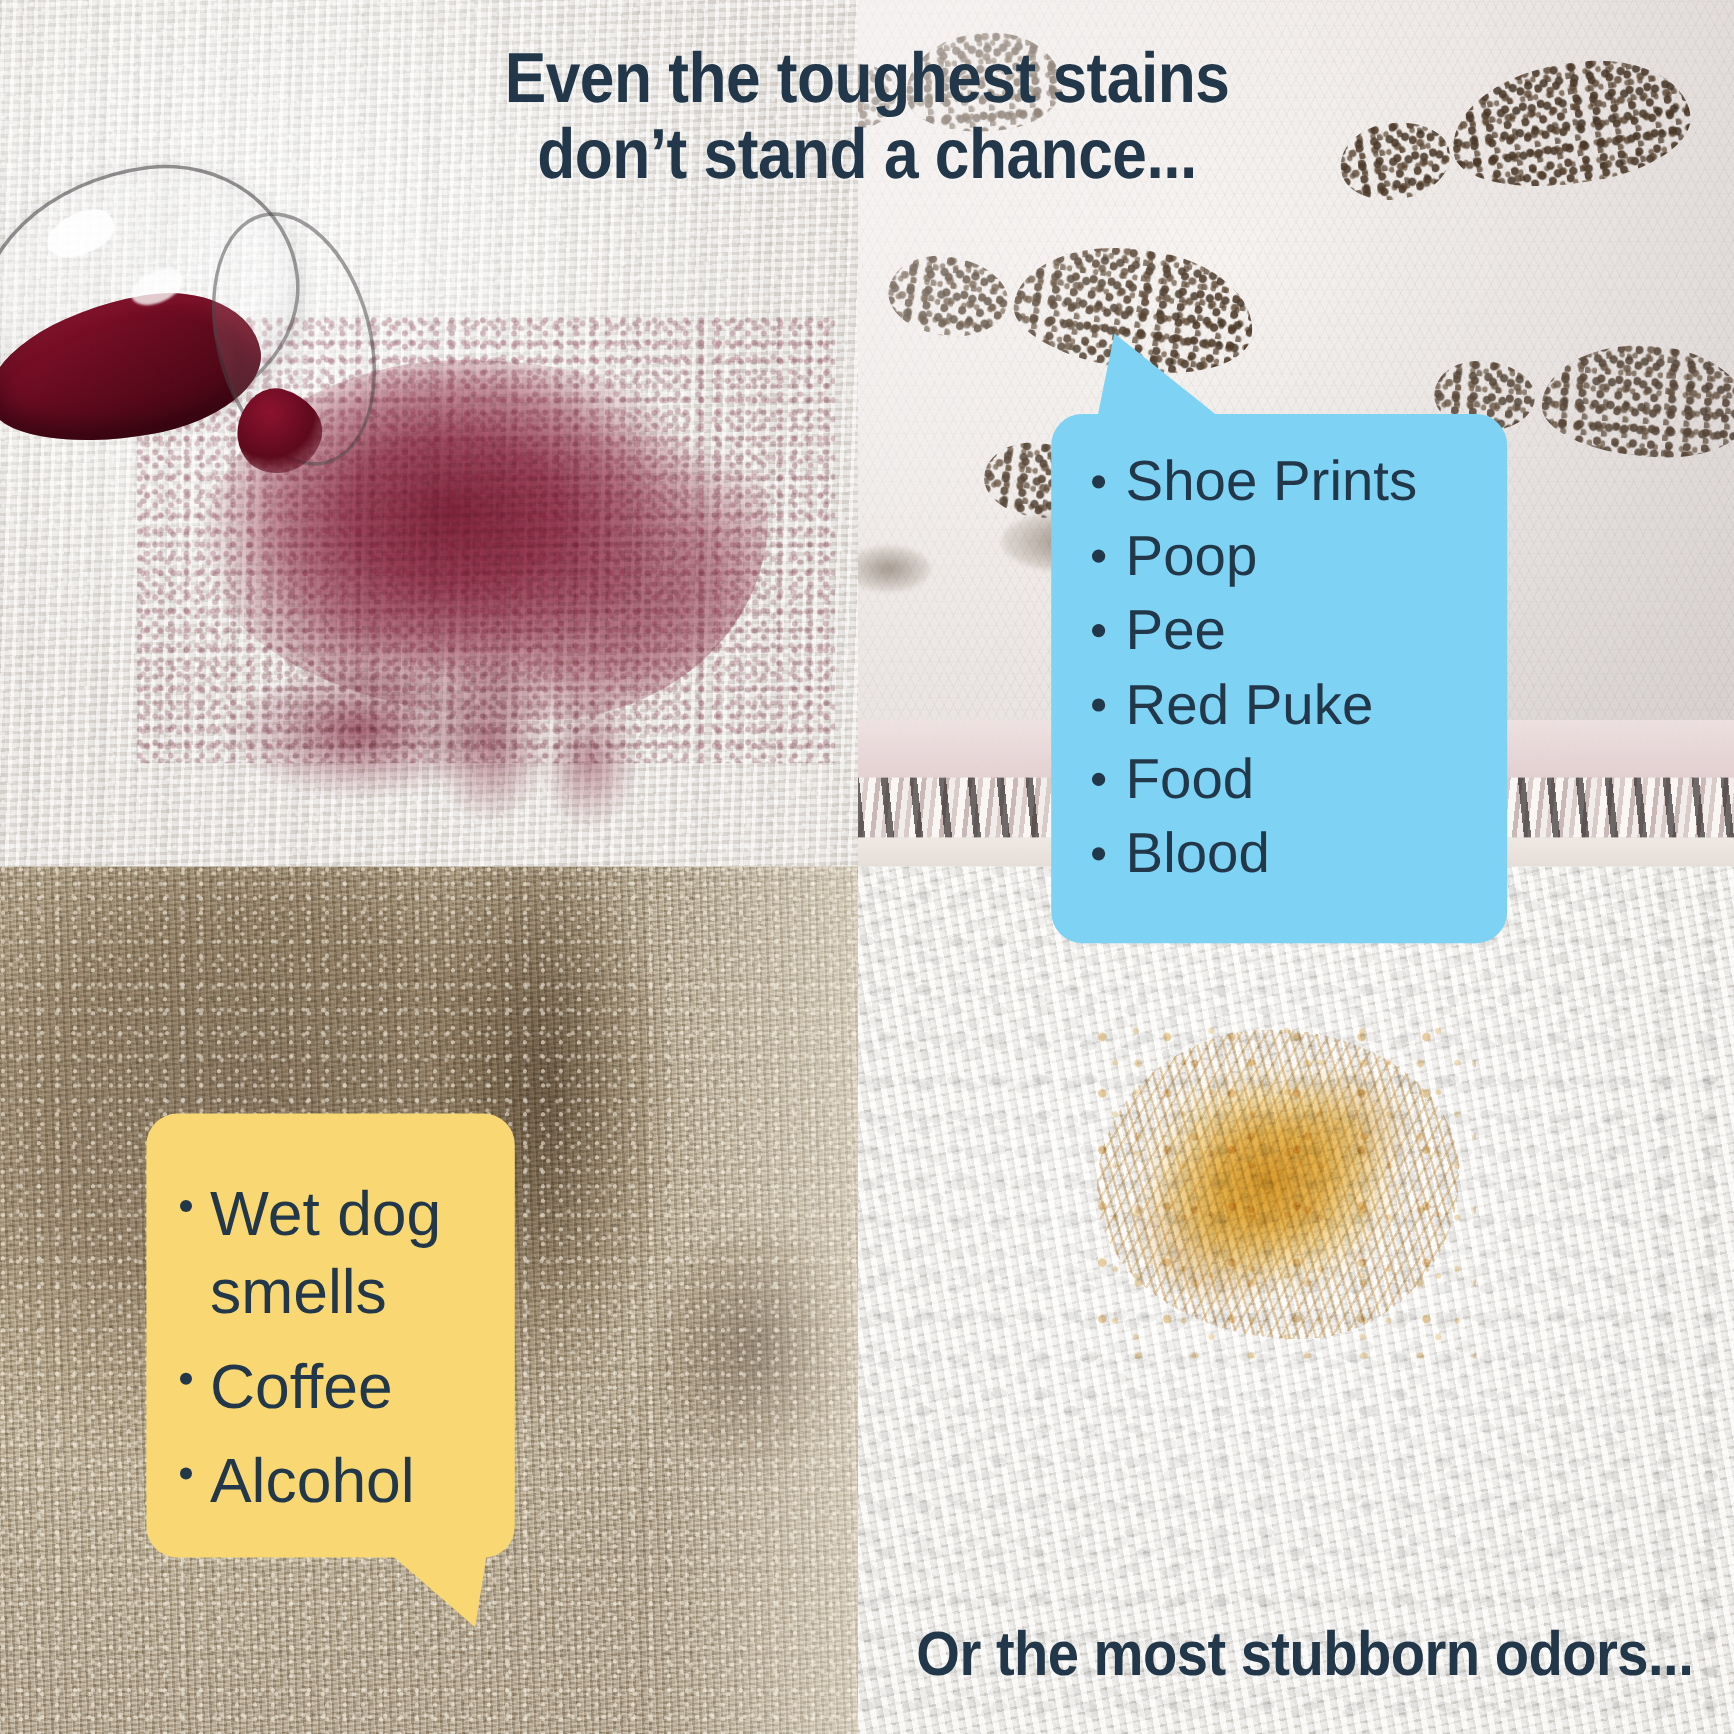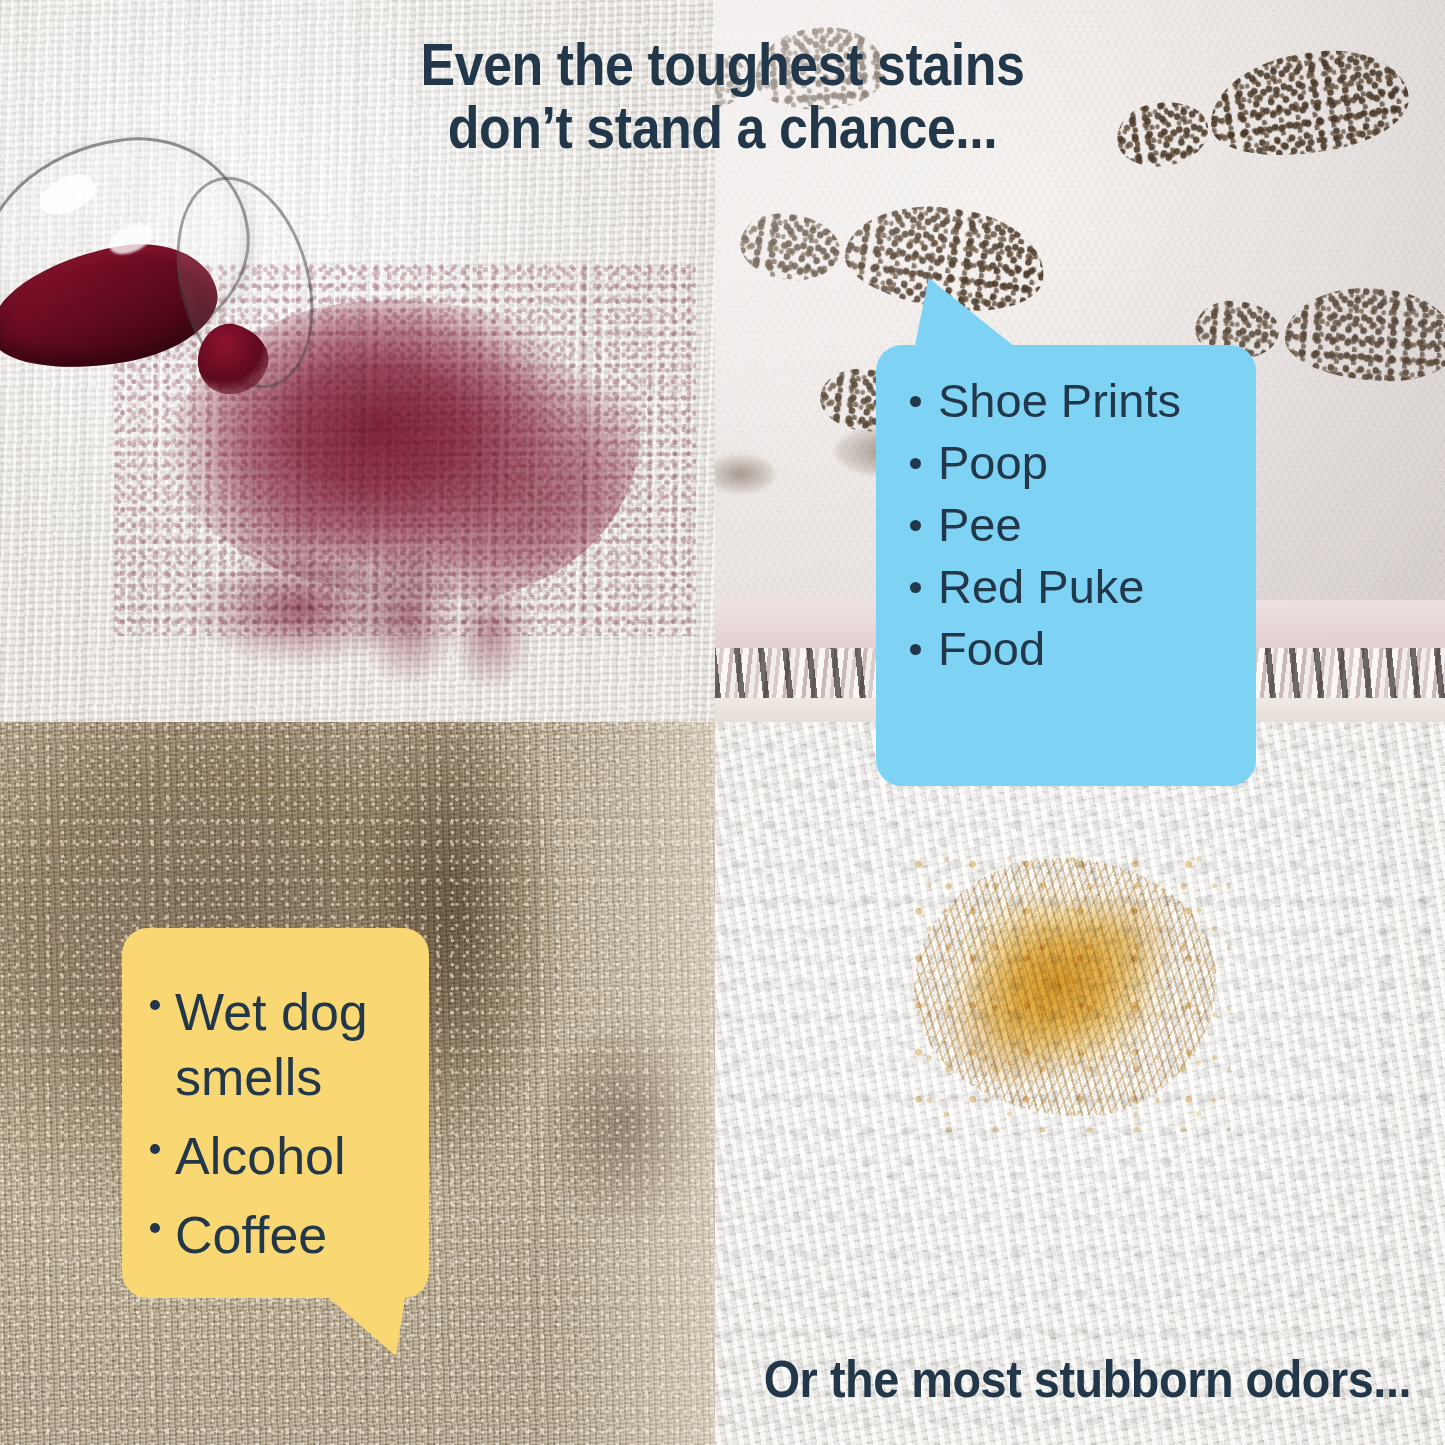--- a/index.html
+++ b/index.html
@@ -452,38 +452,42 @@
         <span class="txt">Pee</span>
       </li>
       <li>
         <span class="dot"></span>
         <span class="txt">Red Puke</span>
       </li>
       <li>
         <span class="dot"></span>
         <span class="txt">Food</span>
       </li>
+      <li>
+        <span class="dot"></span>
+        <span class="txt">Blood</span>
+      </li>
     </ul>
   </div>
 
   <div class="bubble bubble-yellow">
     <div class="body"></div>
     <div class="tail"></div>
     <ul>
       <li>
         <span class="dot"></span>
         <span class="txt">Wet dog smells</span>
       </li>
       <li>
         <span class="dot"></span>
+        <span class="txt">Coffee</span>
+      </li>
+      <li>
+        <span class="dot"></span>
         <span class="txt">Alcohol</span>
-      </li>
-      <li>
-        <span class="dot"></span>
-        <span class="txt">Coffee</span>
       </li>
     </ul>
   </div>
 
   <div class="headline headline-top">
     <span class="l1">Even the toughest stains</span>
     <span class="l2">don’t stand a chance...</span>
   </div>
 
   <div class="headline headline-bottom">Or the most stubborn odors...</div>

